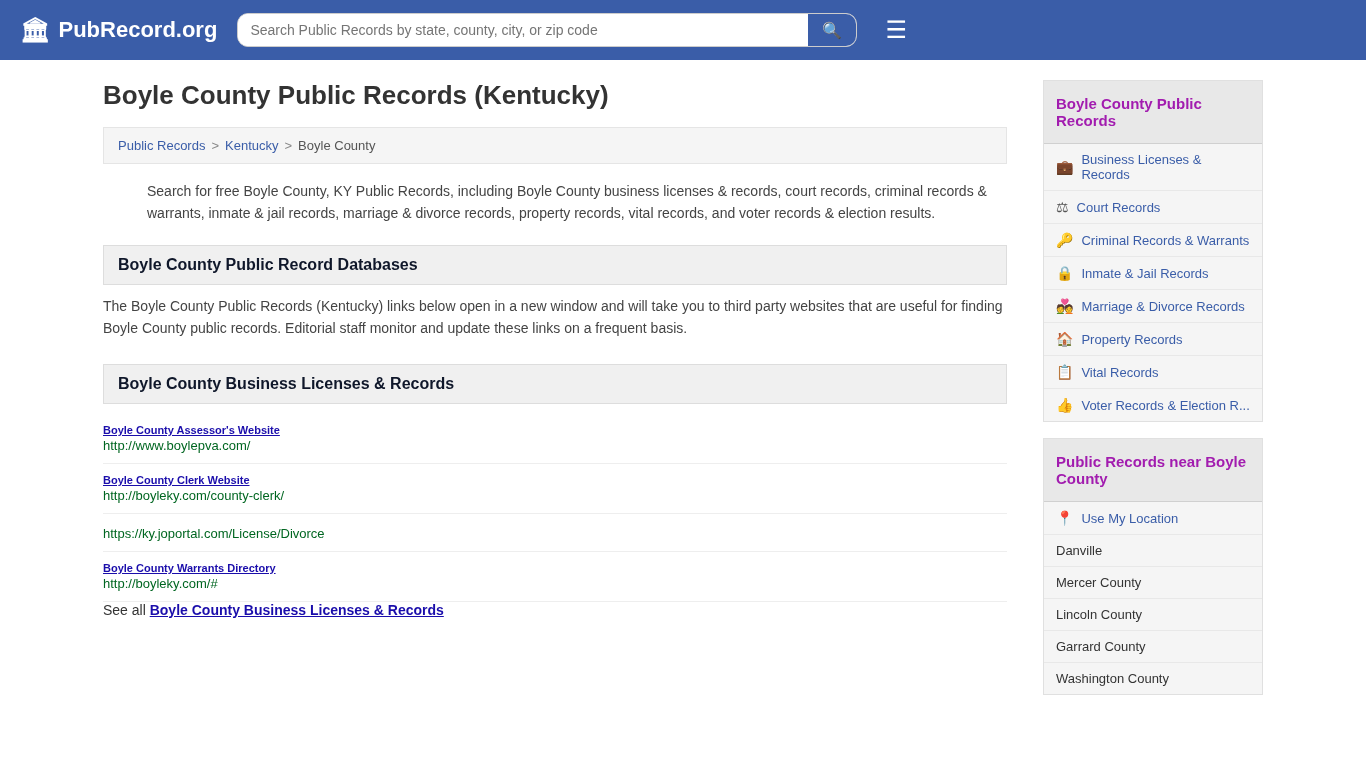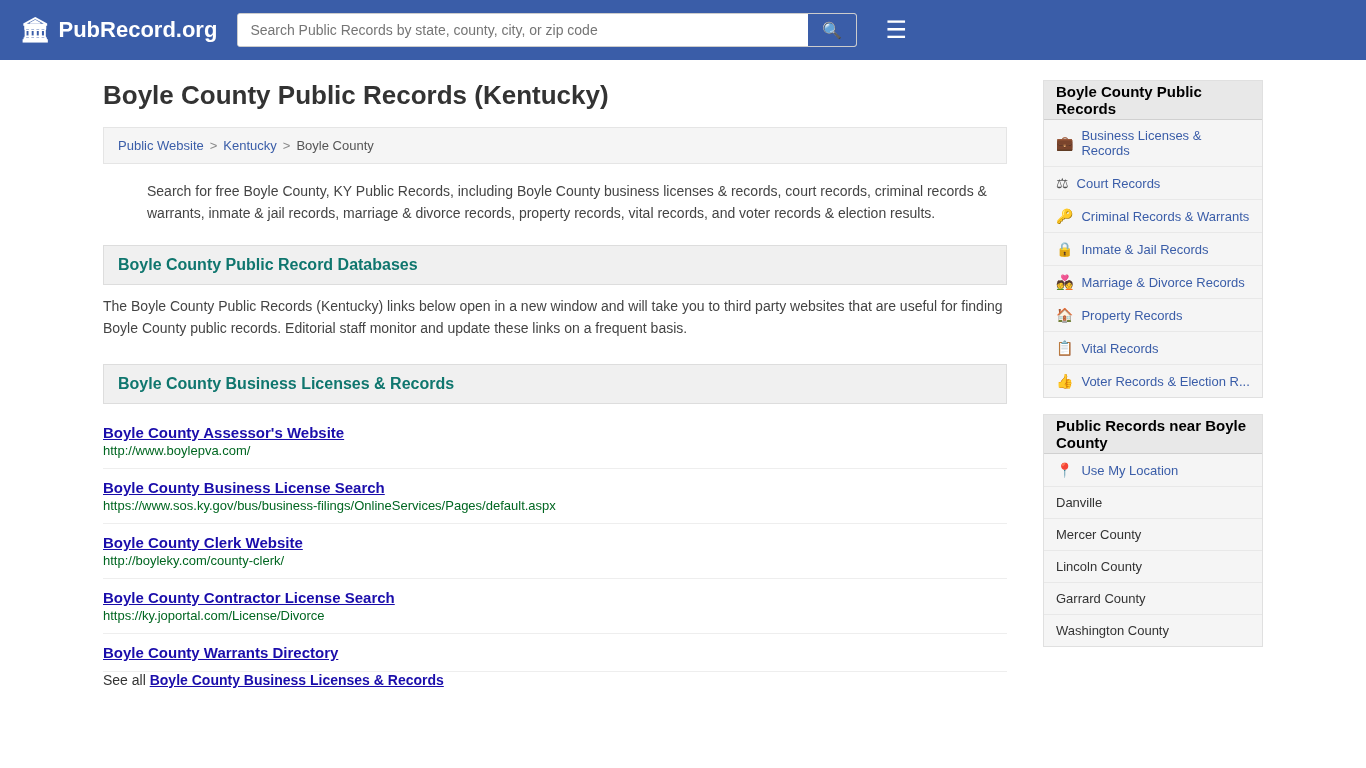--- a/index.html
+++ b/index.html
@@ -24,21 +24,21 @@
       white-space: nowrap;
     }
     .logo-icon {
       font-size: 24px;
     }
     .search-bar {
       flex: 1;
       display: flex;
       max-width: 620px;
       border: 1px solid #ccc;
-      border-radius: 3px;
+      border-radius: 11px;
       overflow: hidden;
       background: #fff;
     }
     .search-bar input {
       flex: 1;
       border: none;
       padding: 8px 12px;
       font-size: 14px;
       outline: none;
       color: #555;
@@ -101,39 +101,39 @@
       margin-bottom: 20px;
       margin-left: 44px;
     }
 
     .section-header {
       background: #f0f0f0;
       border: 1px solid #ddd;
       padding: 10px 14px;
       font-size: 16px;
       font-weight: bold;
-      color: #0f766e;
+      color: #0f172a;
       margin-bottom: 10px;
     }
 
     .section-description {
       font-size: 14px;
       line-height: 1.6;
       color: #444;
       margin-bottom: 24px;
     }
 
     .record-link-block {
       border-bottom: 1px solid #eee;
       padding: 10px 0;
     }
     .record-link-block:last-of-type { border-bottom: none; }
 
     .record-link-title {
-      font-size: 15px;
+      font-size: 11px;
       font-weight: bold;
       color: #1a0dab;
       text-decoration: underline;
       cursor: pointer;
     }
 
     .record-link-url {
       font-size: 13px;
       color: #006621;
       margin-top: 2px;
@@ -156,24 +156,24 @@
       width: 220px;
       flex-shrink: 0;
     }
     .sidebar-section {
       background: #f5f5f5;
       border: 1px solid #e0e0e0;
       margin-bottom: 16px;
     }
     .sidebar-section-title {
       background: #e8e8e8;
-      padding: 2px 12px;
+      padding: 14px 12px;
       font-size: 15px;
       font-weight: bold;
-      color: #000000;
+      color: #a21caf;
       border-bottom: 1px solid #d0d0d0;
     }
     .sidebar-item {
       display: flex;
       align-items: center;
       gap: 8px;
       padding: 8px 12px;
       border-bottom: 1px solid #e8e8e8;
       font-size: 13px;
       color: #3a5da8;
@@ -221,52 +221,48 @@
   <span class="hamburger">☰</span>
 </header>
 
 <div class="page-container">
 
   <main class="main-content">
 
     <h1 class="page-title">Boyle County Public Records (Kentucky)</h1>
 
     <div class="breadcrumb">
-      <a>Public Website</a>
+      <a>Public Records</a>
       <span class="breadcrumb-sep">&gt;</span>
       <a>Kentucky</a>
       <span class="breadcrumb-sep">&gt;</span>
       <span>Boyle County</span>
     </div>
 
     <p class="description">Search for free Boyle County, KY Public Records, including Boyle County business licenses &amp; records, court records, criminal records &amp; warrants, inmate &amp; jail records, marriage &amp; divorce records, property records, vital records, and voter records &amp; election results.</p>
 
     <div class="section-header">Boyle County Public Record Databases</div>
     <p class="section-description">The Boyle County Public Records (Kentucky) links below open in a new window and will take you to third party websites that are useful for finding Boyle County public records. Editorial staff monitor and update these links on a frequent basis.</p>
 
     <div class="section-header">Boyle County Business Licenses &amp; Records</div>
 
     <div class="record-link-block">
       <div class="record-link-title">Boyle County Assessor's Website</div>
       <div class="record-link-url">http://www.boylepva.com/</div>
     </div>
     <div class="record-link-block">
-      <div class="record-link-title">Boyle County Business License Search</div>
-      <div class="record-link-url">https://www.sos.ky.gov/bus/business-filings/OnlineServices/Pages/default.aspx</div>
-    </div>
-    <div class="record-link-block">
       <div class="record-link-title">Boyle County Clerk Website</div>
       <div class="record-link-url">http://boyleky.com/county-clerk/</div>
     </div>
     <div class="record-link-block">
-      <div class="record-link-title">Boyle County Contractor License Search</div>
       <div class="record-link-url">https://ky.joportal.com/License/Divorce</div>
     </div>
     <div class="record-link-block">
       <div class="record-link-title">Boyle County Warrants Directory</div>
+      <div class="record-link-url">http://boyleky.com/#</div>
     </div>
 
     <div class="see-all">
       <span>See all</span> <a>Boyle County Business Licenses &amp; Records</a>
     </div>
 
   </main>
 
   <aside class="sidebar">
 

